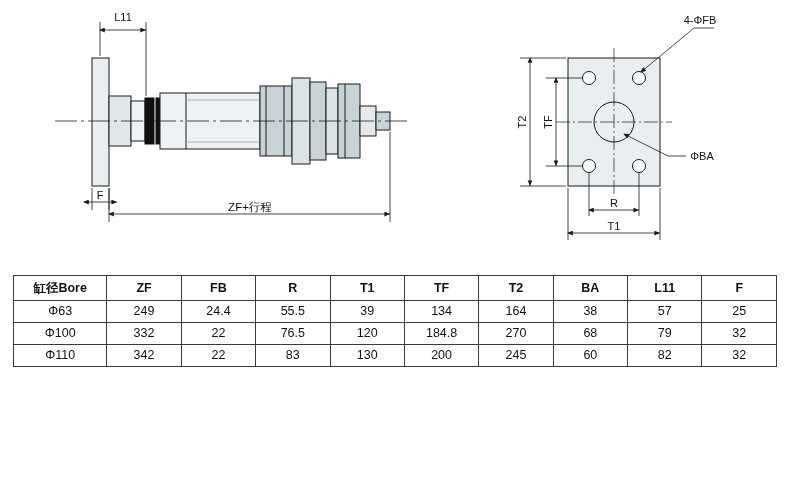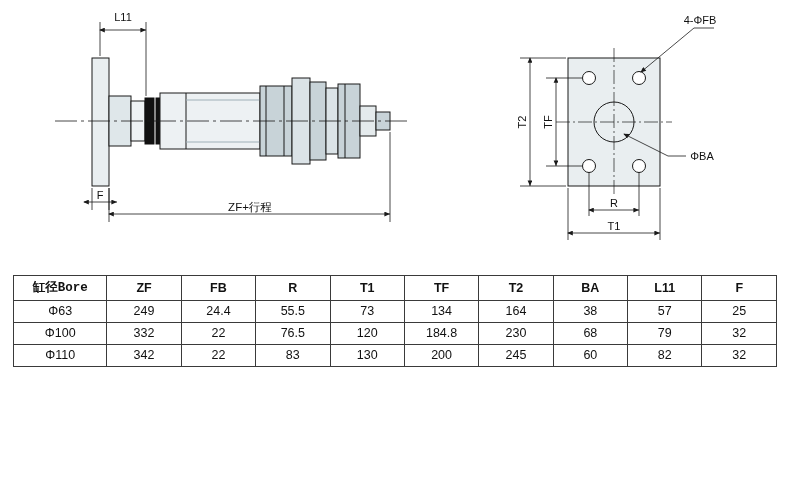--- a/index.html
+++ b/index.html
@@ -31,21 +31,21 @@
     line-height:21px;
     white-space:nowrap;
   }
   .spec-table thead th{
     font-weight:bold;
     font-size:12.5px;
     height:24px;
     line-height:24px;
   }
   .spec-table tbody td:first-child{font-weight:normal;}
-  .col-bore{width:12.2%;font-family:Liberation Mono, monospace;}
+  .col-bore{width:12.2%;}
   .col-n{width:9.725%;}
 </style>
 </head>
 <body>
 
 <div class="diagram-area">
 <svg width="790" height="262" viewBox="0 0 790 262" xmlns="http://www.w3.org/2000/svg">
   <defs>
     <marker id="arrR" markerWidth="8" markerHeight="8" refX="7" refY="3" orient="auto">
       <path d="M0,0 L7,3 L0,6 z" fill="#1a1a1a"></path>
@@ -179,35 +179,35 @@
       <th class="col-n">L11</th>
       <th class="col-n">F</th>
     </tr>
   </thead>
   <tbody>
     <tr>
       <td>Φ63</td>
       <td>249</td>
       <td>24.4</td>
       <td>55.5</td>
-      <td>73</td>
+      <td>39</td>
       <td>134</td>
       <td>164</td>
       <td>38</td>
       <td>57</td>
       <td>25</td>
     </tr>
     <tr>
       <td>Φ100</td>
       <td>332</td>
       <td>22</td>
       <td>76.5</td>
       <td>120</td>
       <td>184.8</td>
-      <td>230</td>
+      <td>270</td>
       <td>68</td>
       <td>79</td>
       <td>32</td>
     </tr>
     <tr>
       <td>Φ110</td>
       <td>342</td>
       <td>22</td>
       <td>83</td>
       <td>130</td>

